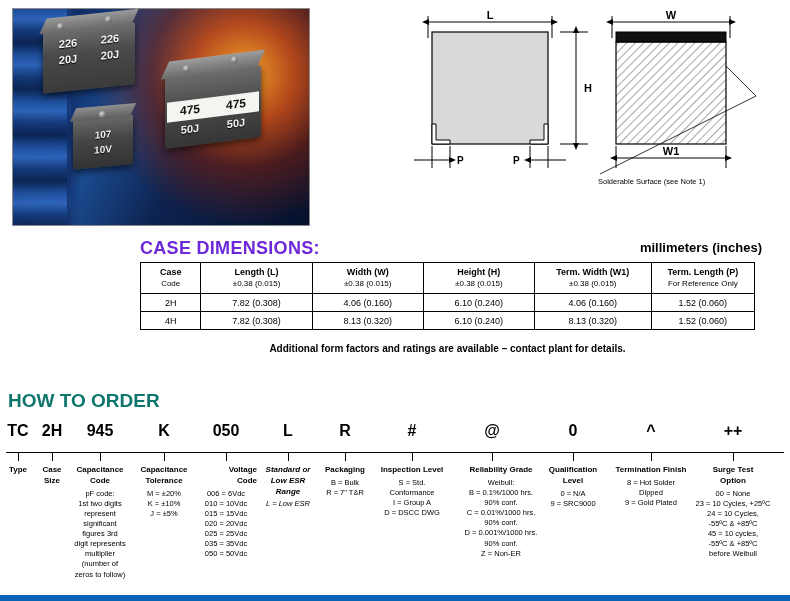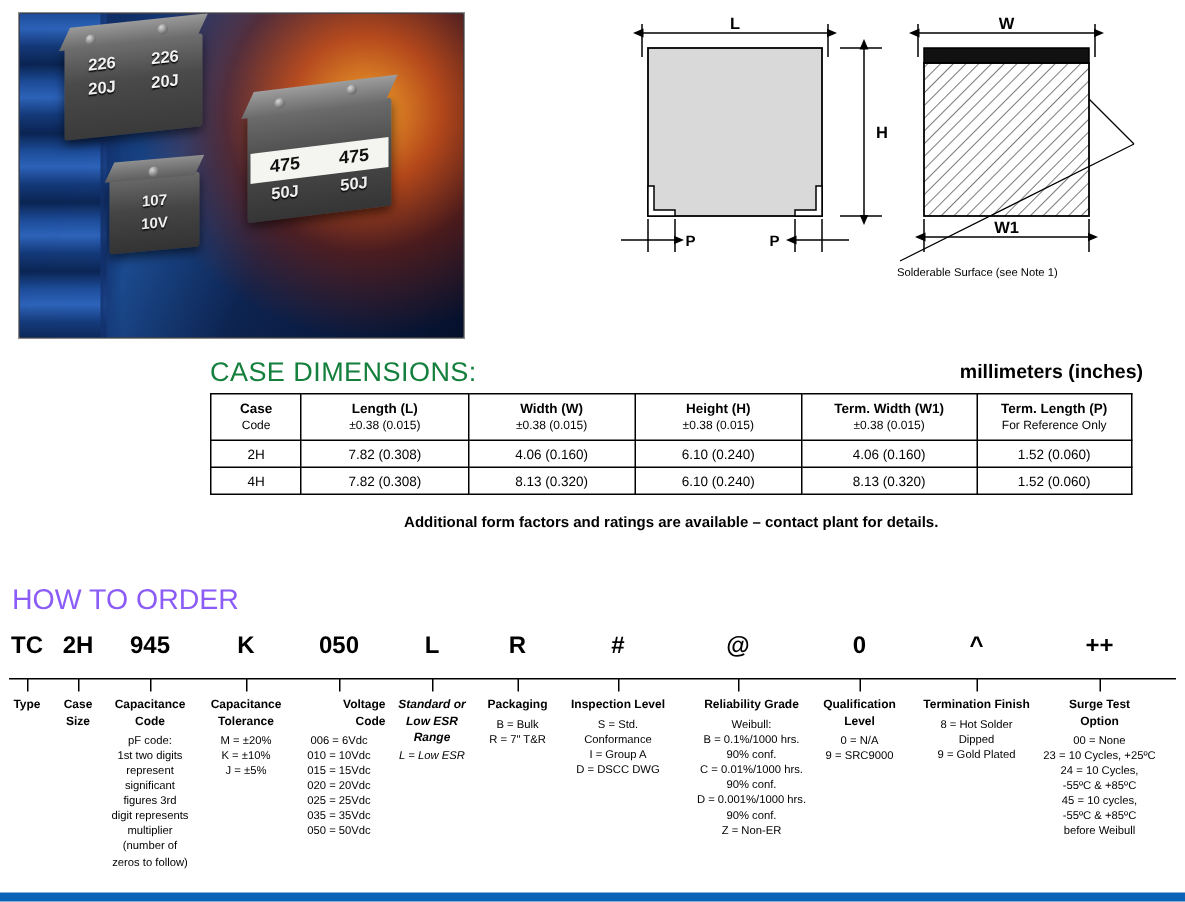--- a/index.html
+++ b/index.html
@@ -132,23 +132,23 @@
     top: 6px;
     width: 380px;
     height: 195px;
   }
   .drawing svg { display: block; }
 
   
   .cd-title {
     position: absolute;
     left: 140px; top: 238px;
-    color: #15803d;
+    color: #6d28d9;
     font-size: 18px;
-    font-weight: normal;
+    font-weight: bold;
     letter-spacing: 0.3px;
   }
   .cd-units {
     position: absolute;
     right: 28px; top: 240px;
     font-size: 13px;
     font-weight: bold;
     color: #000;
   }
   table.dims {
@@ -177,23 +177,23 @@
     width: 615px;
     text-align: center;
     font-size: 10px;
     font-weight: bold;
   }
 
   
   .hto-title {
     position: absolute;
     left: 8px; top: 390px;
-    color: #8b5cf6;
+    color: #0f766e;
     font-size: 19px;
-    font-weight: normal;
+    font-weight: bold;
   }
   .order-row {
     position: absolute;
     left: 0; top: 422px;
     width: 790px;
     height: 28px;
   }
   .order-code {
     position: absolute;
     font-size: 16px;

